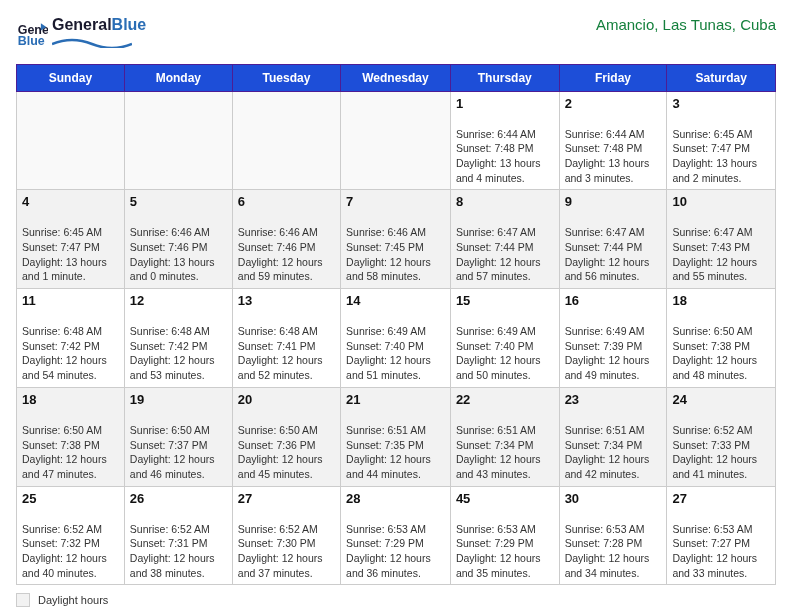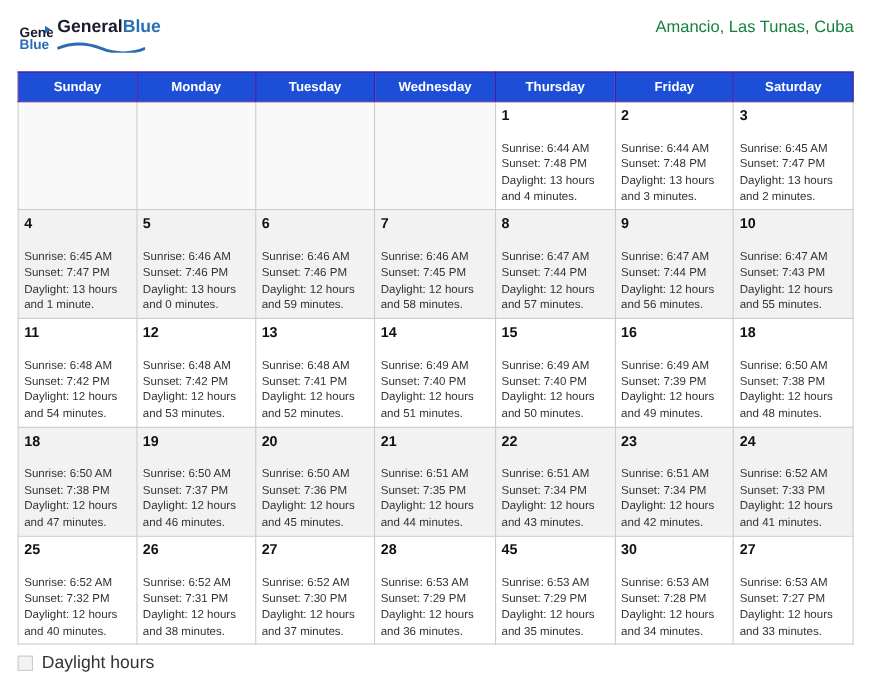--- a/index.html
+++ b/index.html
@@ -74,21 +74,21 @@
       color: #333;
       line-height: 1.4;
       font-size: 10.5px;
       margin-top: 16px;
     }
     .legend {
       display: flex;
       align-items: center;
       gap: 8px;
       margin-top: 8px;
-      font-size: 16px;
+      font-size: 11px;
       color: #333;
     }
     .legend-box {
       width: 14px;
       height: 14px;
       background: #f2f2f2;
       border: 1px solid #ccc;
     }
   </style>
 </head>

